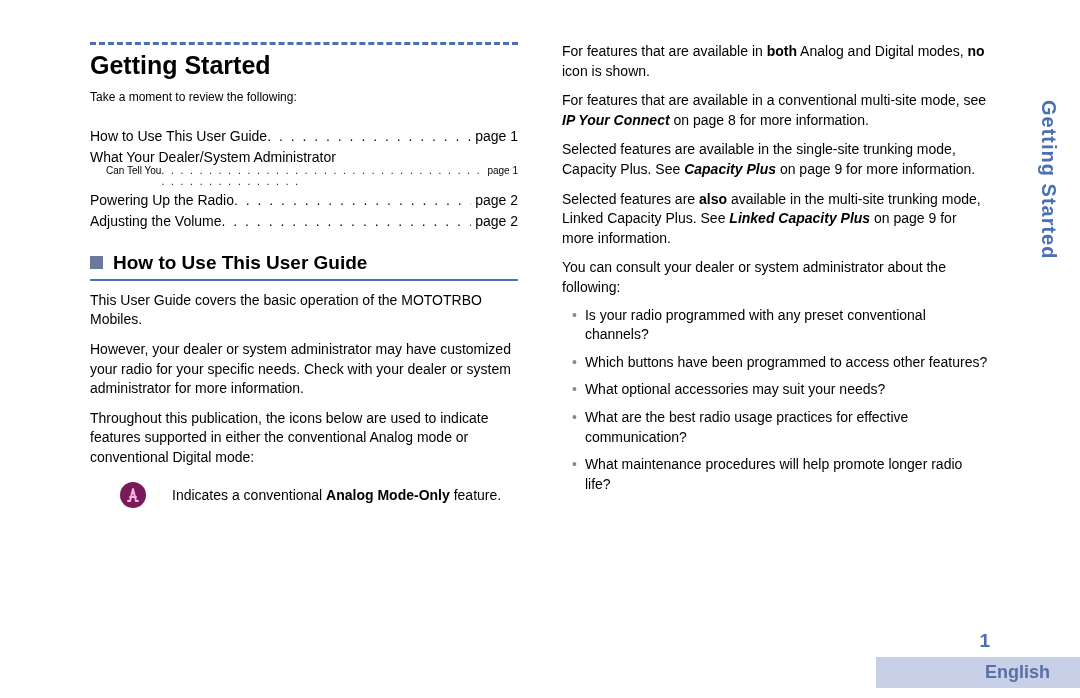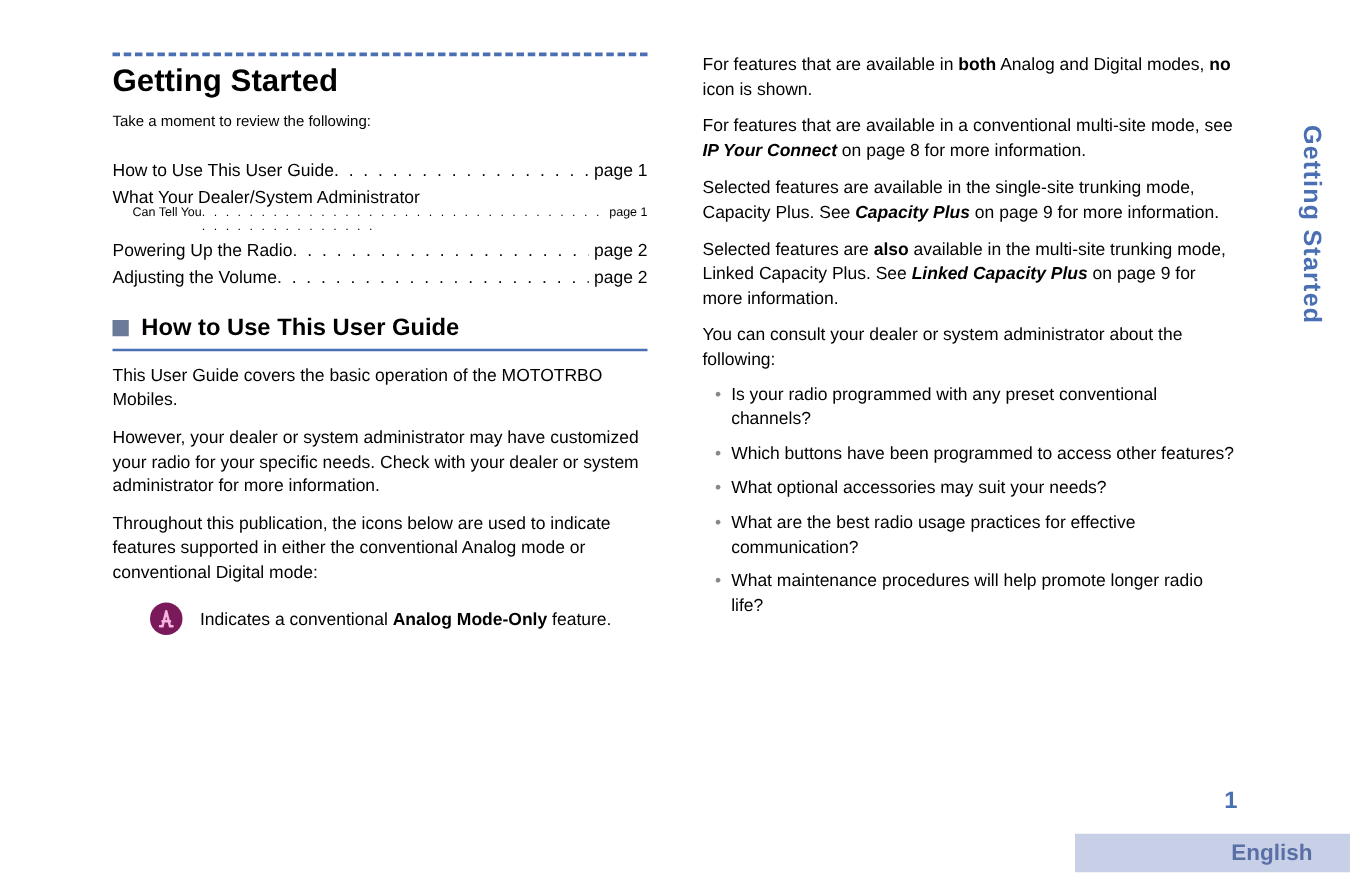--- a/index.html
+++ b/index.html
@@ -84,21 +84,21 @@
     line-height: 1.4;
     margin-top: 10px;
   }
   .icon-table {
     margin-top: 14px;
     padding-left: 30px;
   }
   .icon-row {
     display: flex;
     align-items: center;
-    gap: 14px;
+    gap: 26px;
     margin-bottom: 14px;
   }
   .icon-circle {
     width: 26px;
     height: 26px;
     border-radius: 50%;
     display: flex;
     align-items: center;
     justify-content: center;
     flex-shrink: 0;
@@ -137,27 +137,27 @@
     position: absolute;
     right: 90px;
     bottom: 46px;
     color: #4a6fb3;
     font-size: 19px;
     font-weight: bold;
   }
   .lang-tab {
     position: absolute;
     right: 0;
-    bottom: 0;
+    bottom: 10px;
     background: #c7d0e6;
     color: #5a6fa6;
     font-size: 18px;
     font-weight: bold;
     padding: 5px 30px 5px 60px;
-    width: 220px;
+    width: 204px;
     text-align: right;
   }
   .bold-inline { font-weight: bold; }
   .italbold { font-weight: bold; font-style: italic; }
 </style>
 </head>
 <body>
 
 <div class="page">
   <div class="col">

